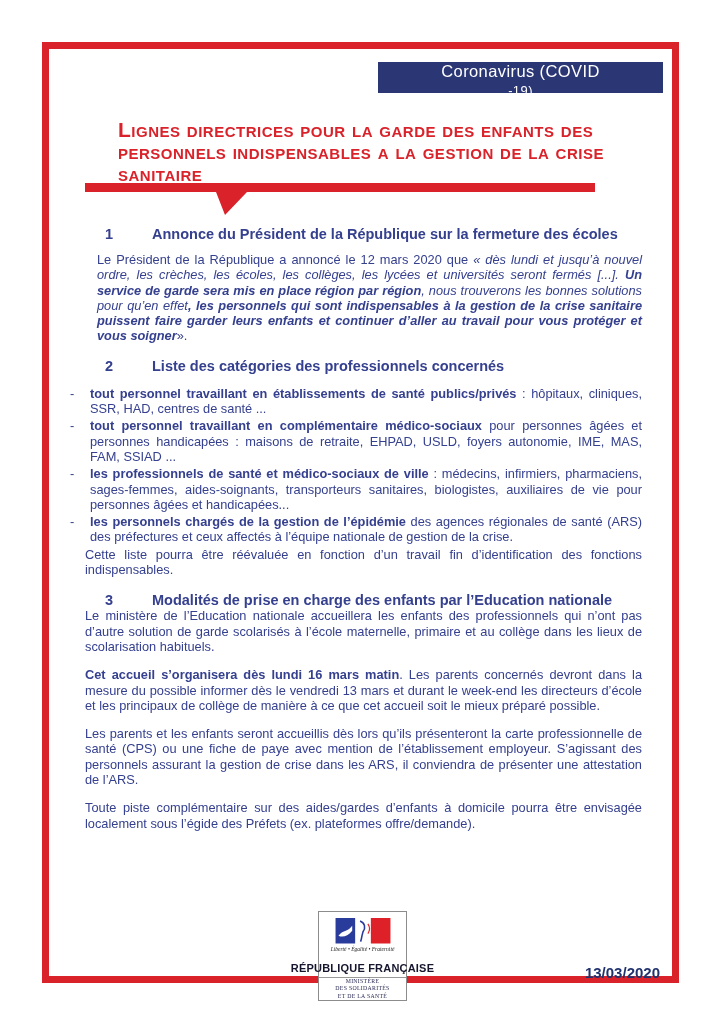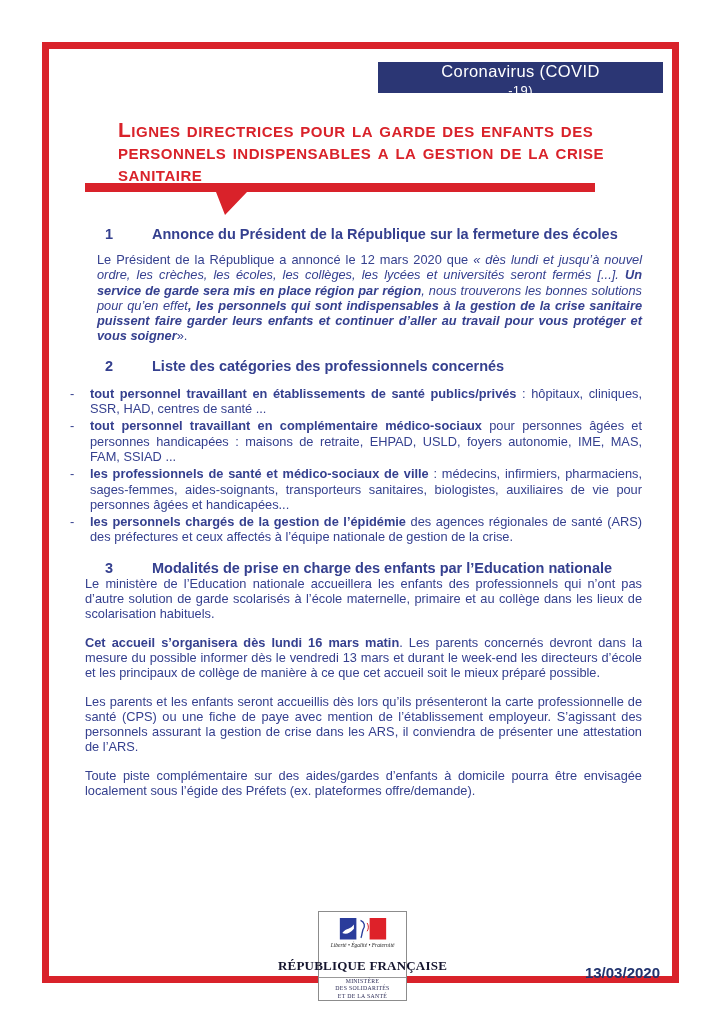--- a/index.html
+++ b/index.html
@@ -66,22 +66,22 @@
     position:absolute;left:318px;top:911px;width:89px;height:90px;
     background:#ffffff;border:1px solid #8c8c8c;box-sizing:border-box;
     display:flex;flex-direction:column;align-items:center;z-index:5;
   }
   .logo-flag{margin-top:6px;display:block;}
   .motto{
     font-family:"Liberation Serif","DejaVu Serif",serif;font-style:italic;
     font-size:5.5px;color:#222;margin-top:2px;white-space:nowrap;
   }
   .republic{
-    font-family:Liberation Serif, serif;font-weight:bold;
-    font-size:13px;color:#15152e;letter-spacing:0.2px;margin-top:10px;white-space:nowrap;
+    font-family:Liberation Sans, sans-serif;font-weight:bold;
+    font-size:11px;color:#15152e;letter-spacing:0.2px;margin-top:10px;white-space:nowrap;
   }
   .ministry{
     margin-top:3px;border-top:1px solid #999;width:100%;flex:1;
     display:flex;flex-direction:column;align-items:center;justify-content:center;
     font-family:"Liberation Serif","DejaVu Serif",serif;
     font-size:5.8px;line-height:7.5px;color:#2a2a55;letter-spacing:0.3px;text-align:center;
   }
 </style>
 </head>
 <body>
@@ -124,20 +124,21 @@
       </li>
       <li>
         <span class="marker">-</span>
         <span><span class="seg-b">les professionnels de santé et médico-sociaux de ville</span><span class="seg-r"> : médecins, infirmiers, pharmaciens, sages-femmes, aides-soignants, transporteurs sanitaires, biologistes, auxiliaires de vie pour personnes âgées et handicapées...</span></span>
       </li>
       <li>
         <span class="marker">-</span>
         <span><span class="seg-b">les personnels chargés de la gestion de l’épidémie</span><span class="seg-r"> des agences régionales de santé (ARS) des préfectures et ceux affectés à l’équipe nationale de gestion de la crise.</span></span>
       </li>
     </ul>
+    <p class="para note">Cette liste pourra être réévaluée en fonction d’un travail fin d’identification des fonctions indispensables.</p>
 
     <div class="sec-heading h3">
       <span class="num">3</span>
       <span class="txt">Modalités de prise en charge des enfants par l’Education nationale</span>
     </div>
     <p class="para first"><span class="seg-r">Le ministère de l’Education nationale accueillera les enfants des professionnels qui n’ont pas d’autre solution de garde scolarisés à l’école maternelle, primaire et au collège dans les lieux de scolarisation habituels.</span></p>
     <p class="para"><span class="seg-b">Cet accueil s’organisera dès lundi 16 mars matin</span><span class="seg-r">. Les parents concernés devront dans la mesure du possible informer dès le vendredi 13 mars et durant le week-end les directeurs d’école et les principaux de collège de manière à ce que cet accueil soit le mieux préparé possible.</span></p>
     <p class="para"><span class="seg-r">Les parents et les enfants seront accueillis dès lors qu’ils présenteront la carte professionnelle de santé (CPS) ou une fiche de paye avec mention de l’établissement employeur. S’agissant des personnels assurant la gestion de crise dans les ARS, il conviendra de présenter une attestation de l’ARS.</span></p>
     <p class="para"><span class="seg-r">Toute piste complémentaire sur des aides/gardes d’enfants à domicile pourra être envisagée localement sous l’égide des Préfets (ex. plateformes offre/demande).</span></p>
 

